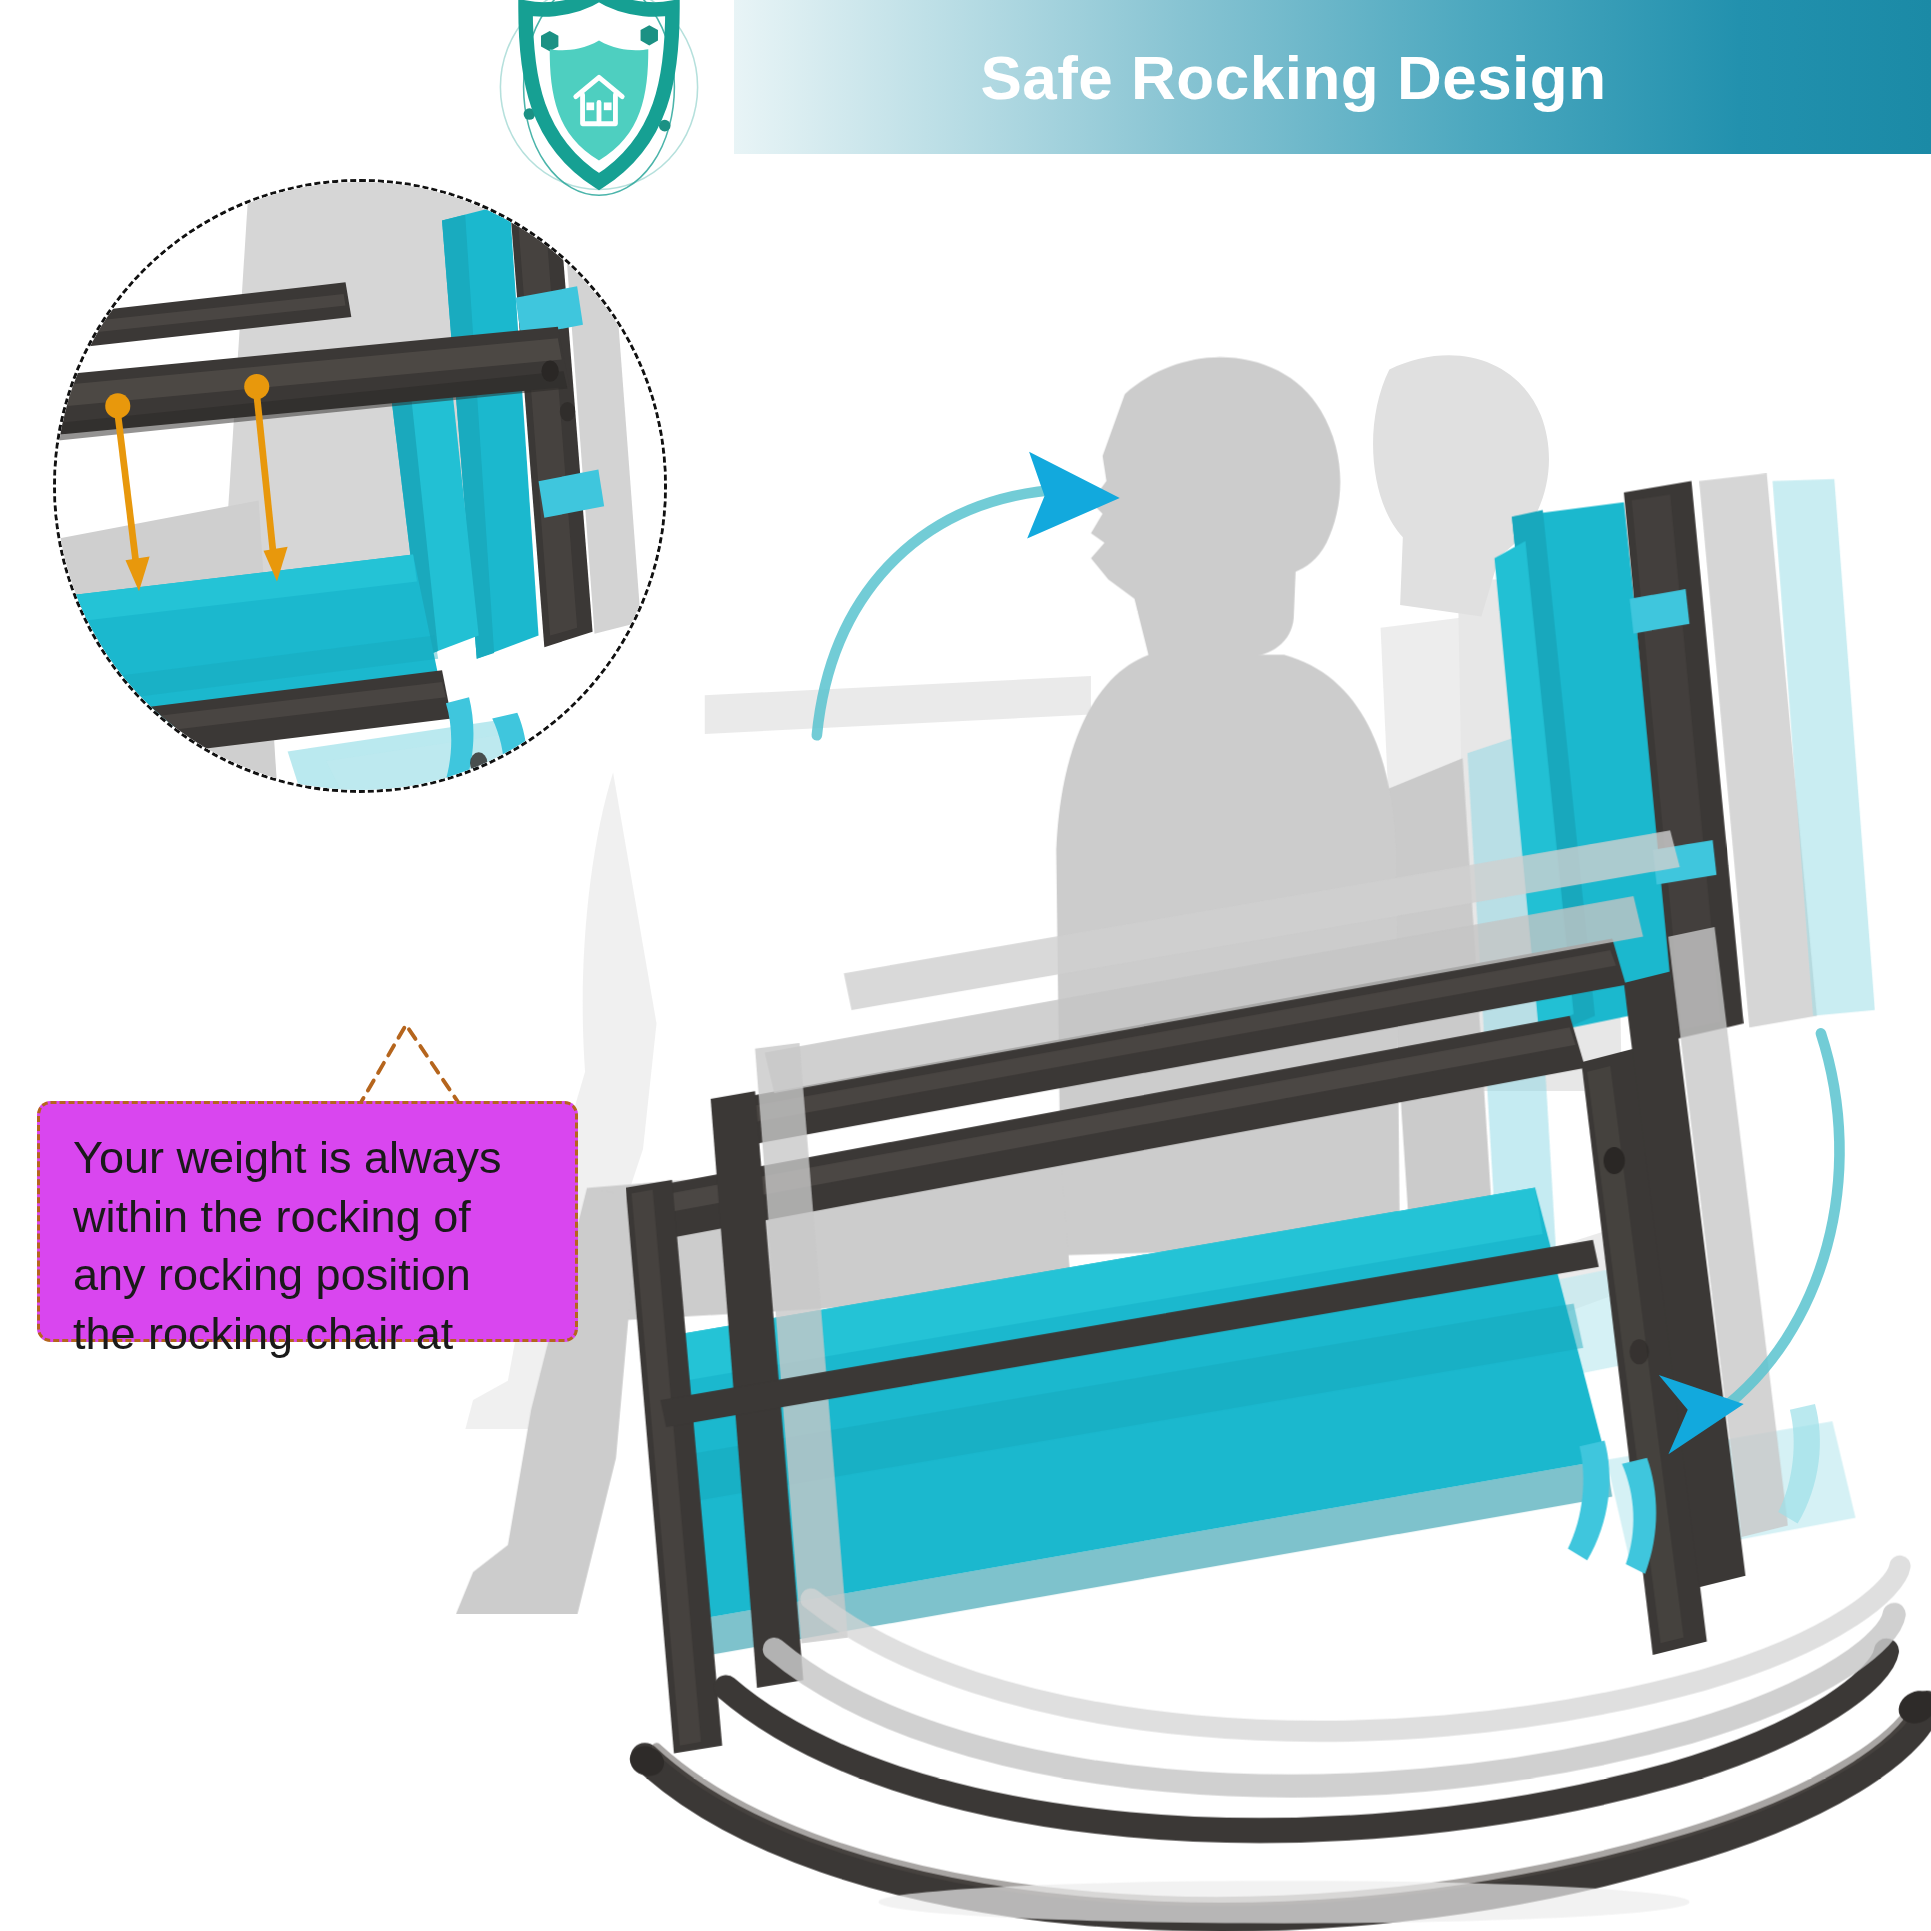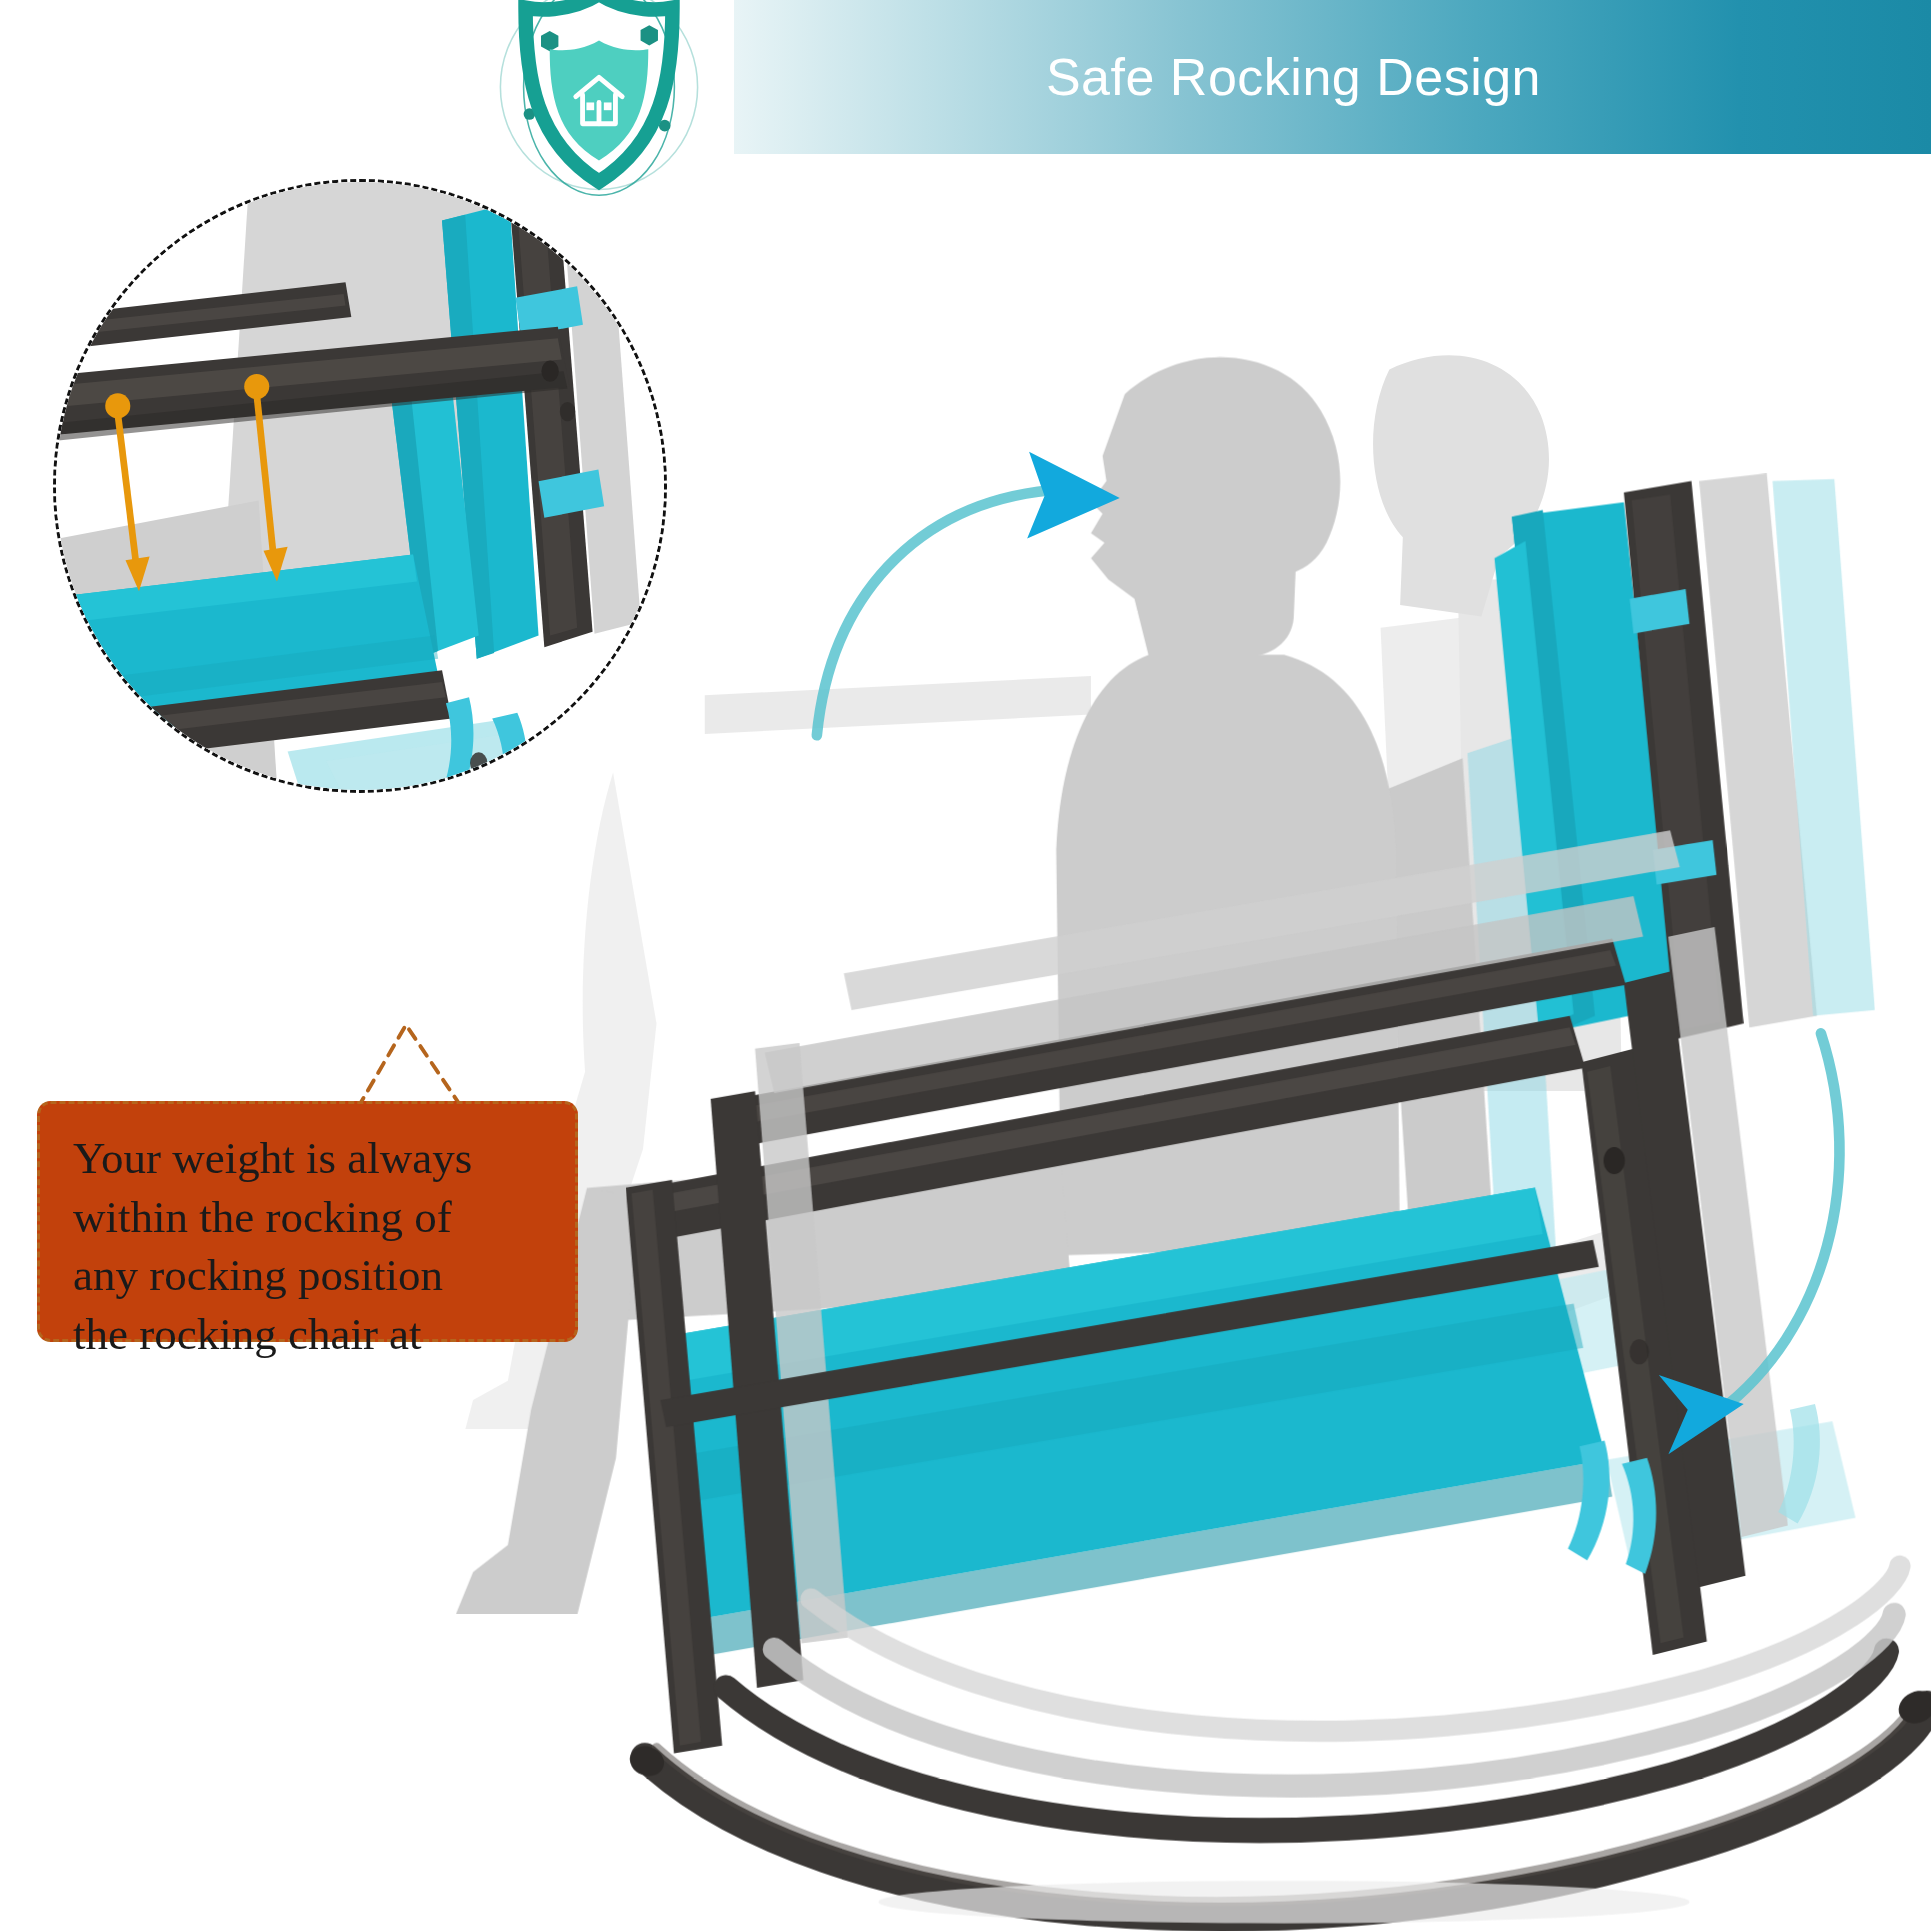--- a/index.html
+++ b/index.html
@@ -12,41 +12,41 @@
   }
   .stage{position:absolute;inset:0;width:1931px;height:1931px;}
 
   
   .banner{
     position:absolute;left:734px;top:0;width:1197px;height:154px;
     background:linear-gradient(90deg,#e8f4f6 0%,#bfe0e7 16%,#86c3d2 38%,#4ca8bf 62%,#2291ae 84%,#1b8aa6 100%);
     display:flex;align-items:center;justify-content:center;
   }
   .banner-title{
-    color:#ffffff;font-size:52px;font-weight:normal;letter-spacing:0.5px;
+    color:#ffffff;font-size:62px;font-weight:bold;letter-spacing:0.5px;
     white-space:nowrap;transform:translateX(-39px);
   }
 
   
   .emblem{position:absolute;left:483px;top:-29px;width:232px;height:232px;}
 
   
   .inset{
     position:absolute;left:53px;top:179px;width:608px;height:608px;
     border-radius:50%;
     border:3.9px dashed #111;
     overflow:hidden;background:#ffffff;
   }
   .inset-svg{position:absolute;left:0;top:0;}
 
   
   .callout{
     position:absolute;left:37px;top:1101px;width:541px;height:241px;
-    border:3.9px dashed #b5651d;border-radius:13.5px;background:#c2410c;
-    box-sizing:border-box;padding:25px 29px 19.3px 33px;font-family:Liberation Serif, serif;
+    border:3.9px dashed #b5651d;border-radius:13.5px;background:#d946ef;
+    box-sizing:border-box;padding:25px 29px 19.3px 33px;
   }
   .callout p{
     margin:0;color:#1a1a1a;font-size:45px;line-height:1.30;
   }
   .callout-tail{position:absolute;left:348px;top:1019px;width:174px;height:92px;}
 
   
   .main-art{position:absolute;left:415px;top:174px;width:1516px;height:1757px;}
   .arrow-top{position:absolute;left:801px;top:415px;width:406px;height:328px;}
   .arrow-bottom{position:absolute;left:1487px;top:1014px;width:386px;height:502px;}

